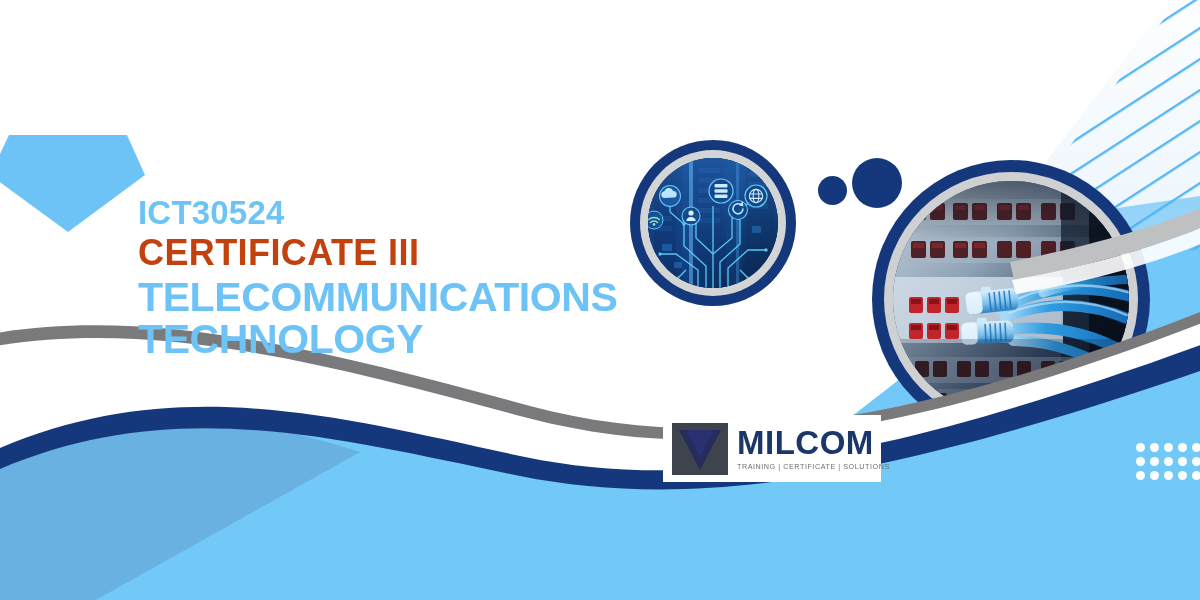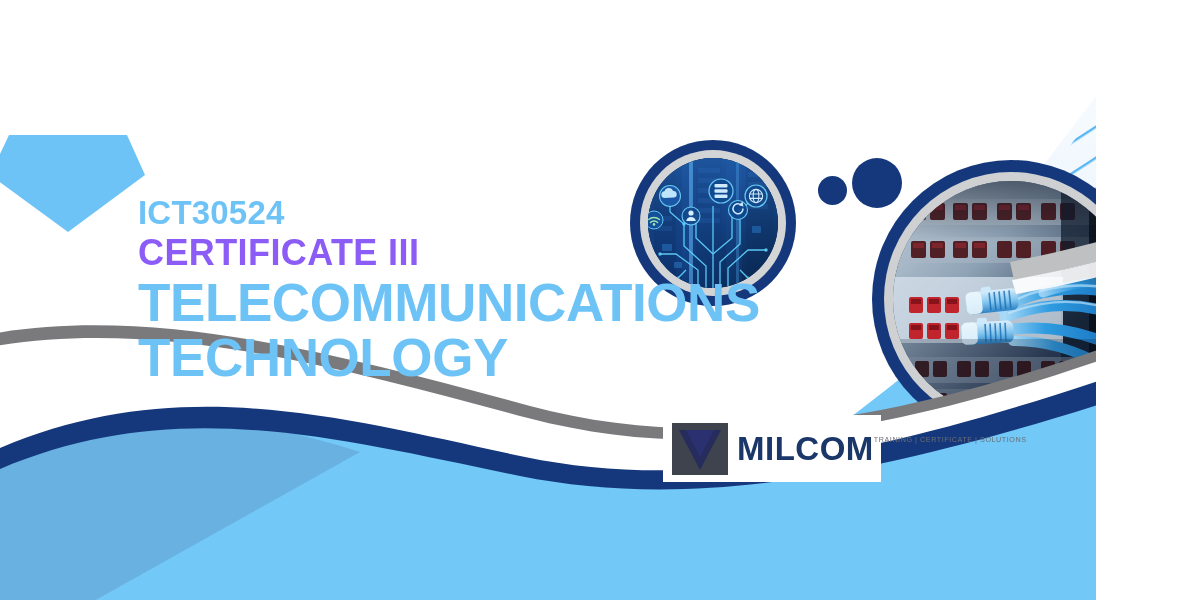--- a/index.html
+++ b/index.html
@@ -5,21 +5,21 @@
 <style>
   * { margin:0; padding:0; box-sizing:border-box; }
   html,body { background:#ffffff; }
   body {
     font-family:"Liberation Sans", sans-serif;
     -webkit-font-smoothing:antialiased;
   }
 
   #banner {
     position:relative;
-    width:1096px;
+    width:1200px;
     height:600px;
     overflow:hidden;
     background:#ffffff;
   }
 
   
   .layer { position:absolute; top:0; left:0; width:1200px; height:600px; }
   .layer > svg { display:block; width:1200px; height:600px; }
 
   
@@ -35,25 +35,25 @@
     font-size:33px;
     font-weight:bold;
     letter-spacing:0.2px;
     color:#6EC3F6;
     margin-bottom:6px;
   }
   #cert-line {
     font-size:36px;
     font-weight:bold;
     letter-spacing:0.4px;
-    color:#8b5cf6;
+    color:#c2410c;
     margin-bottom:5px;
   }
   #subject-line {
-    font-size:53px;
+    font-size:41px;
     font-weight:bold;
     letter-spacing:-0.4px;
     color:#6EC3F6;
     line-height:1.03;
     white-space:pre-line;
   }
 
   
   #tech-circle {
     position:absolute;
@@ -131,21 +131,21 @@
     position:absolute;
     left:663px; top:415px;
     width:218px; height:67px;
     background:#ffffff;
     z-index:40;
     display:flex;
     align-items:center;
     padding:7px 9px;
   }
   #logo-mark { width:56px; height:52px; flex:0 0 auto; }
-  #logo-text { margin-left:9px; display:flex; justify-content:center; }
+  #logo-text { margin-left:9px; display:flex; flex-direction:column; justify-content:center; }
   #logo-word {
     font-size:33px;
     font-weight:bold;
     color:#1B3668;
     letter-spacing:0.5px;
     line-height:1;
   }
   #logo-tagline {
     font-size:7.2px;
     color:#6C6E74;

